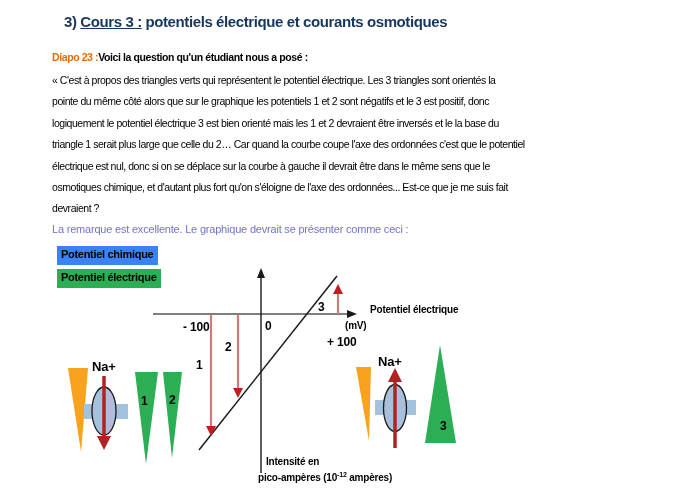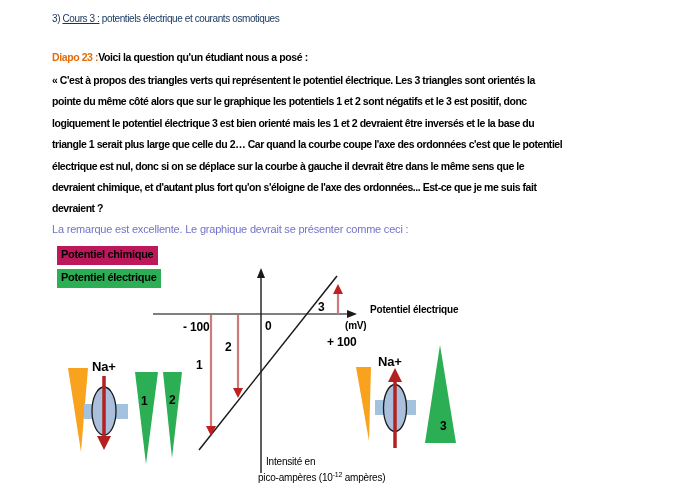--- a/index.html
+++ b/index.html
@@ -1,70 +1,70 @@
 <!DOCTYPE html>
 <html><head>
 <meta charset="utf-8">
 <style>
   html,body{margin:0;padding:0;background:#fff;}
   .page{
     position:relative;width:689px;height:501px;background:#ffffff;
     font-family:"Liberation Sans", sans-serif;color:#000;overflow:hidden;
   }
   .heading{
-    position:absolute;left:52px;top:13px;
-    font-size:10px;font-weight:400;letter-spacing:-0.4px;color:#17365D;white-space:nowrap;
+    position:absolute;left:64px;top:13px;
+    font-size:15px;font-weight:700;letter-spacing:-0.4px;color:#17365D;white-space:nowrap;
   }
   .heading .u{text-decoration:underline;}
   .intro{
     position:absolute;left:52px;top:51px;
     font-size:10.5px;font-weight:700;letter-spacing:-0.4px;white-space:nowrap;color:#000;
   }
   .intro .diapo{color:#E36C0A;}
   .qlines{
     position:absolute;left:52px;top:70px;width:630px;
-    font-size:10.5px;font-weight:700;letter-spacing:-0.45px;line-height:21.4px;color:#000;
+    font-size:10.5px;font-weight:400;letter-spacing:-0.45px;line-height:21.4px;color:#000;
   }
   .qlines div{white-space:nowrap;}
   .answer{
     position:absolute;left:52px;top:223px;
     font-size:11px;font-weight:400;letter-spacing:-0.2px;color:#7173C9;white-space:nowrap;
   }
   .legend-box{
     position:absolute;left:57px;height:15px;padding:2px 5px 2px 4px;
     font-size:11px;font-weight:700;letter-spacing:-0.3px;color:#000;white-space:nowrap;
   }
-  .legend-orange{top:246px;background:#be185d;}
+  .legend-orange{top:246px;background:#3b82f6;}
   .legend-green{top:269px;background:#2BAE54;}
   svg.diagram{position:absolute;left:0;top:0;}
   .dlabel{position:absolute;color:#000;white-space:nowrap;}
   .tick{font-size:12px;font-weight:600;letter-spacing:-0.2px;}
   .marker-num{font-size:12px;font-weight:600;}
   .axis-title{font-size:10px;font-weight:700;letter-spacing:-0.2px;}
-  .axis-sub{font-size:10px;font-weight:400;letter-spacing:-0.2px;}
+  .axis-sub{font-size:10px;font-weight:700;letter-spacing:-0.2px;}
   .ion{font-size:13px;font-weight:700;letter-spacing:-0.2px;}
   .tri-num{font-size:12px;font-weight:600;}
   sup{font-size:7px;}
 </style>
 </head>
 <body>
 
 <div class="page">
 
   <div class="heading"><span>3) </span><span class="u">Cours 3 :</span><span> potentiels électrique et courants osmotiques</span></div>
 
   <div class="intro"><span class="diapo">Diapo 23 :</span><span>Voici la question qu'un étudiant nous a posé :</span></div>
 
   <div class="qlines">
     <div>« C'est à propos des triangles verts qui représentent le potentiel électrique. Les 3 triangles sont orientés la</div>
     <div>pointe du même côté alors que sur le graphique les potentiels 1 et 2 sont négatifs et le 3 est positif, donc</div>
     <div>logiquement le potentiel électrique 3 est bien orienté mais les 1 et 2 devraient être inversés et le la base du</div>
     <div>triangle 1 serait plus large que celle du 2… Car quand la courbe coupe l'axe des ordonnées c'est que le potentiel</div>
     <div>électrique est nul, donc si on se déplace sur la courbe à gauche il devrait être dans le même sens que le</div>
-    <div>devraient chimique, et d'autant plus fort qu'on s'éloigne de l'axe des ordonnées... Est-ce que je me suis fait</div>
+    <div>osmotiques chimique, et d'autant plus fort qu'on s'éloigne de l'axe des ordonnées... Est-ce que je me suis fait</div>
     <div>devraient ?</div>
   </div>
 
   <div class="answer">La remarque est excellente. Le graphique devrait se présenter comme ceci :</div>
 
   <div class="legend-box legend-orange">Potentiel chimique</div>
   <div class="legend-box legend-green">Potentiel électrique</div>
 
   <svg class="diagram" width="689" height="501" viewBox="0 0 689 501">
 

